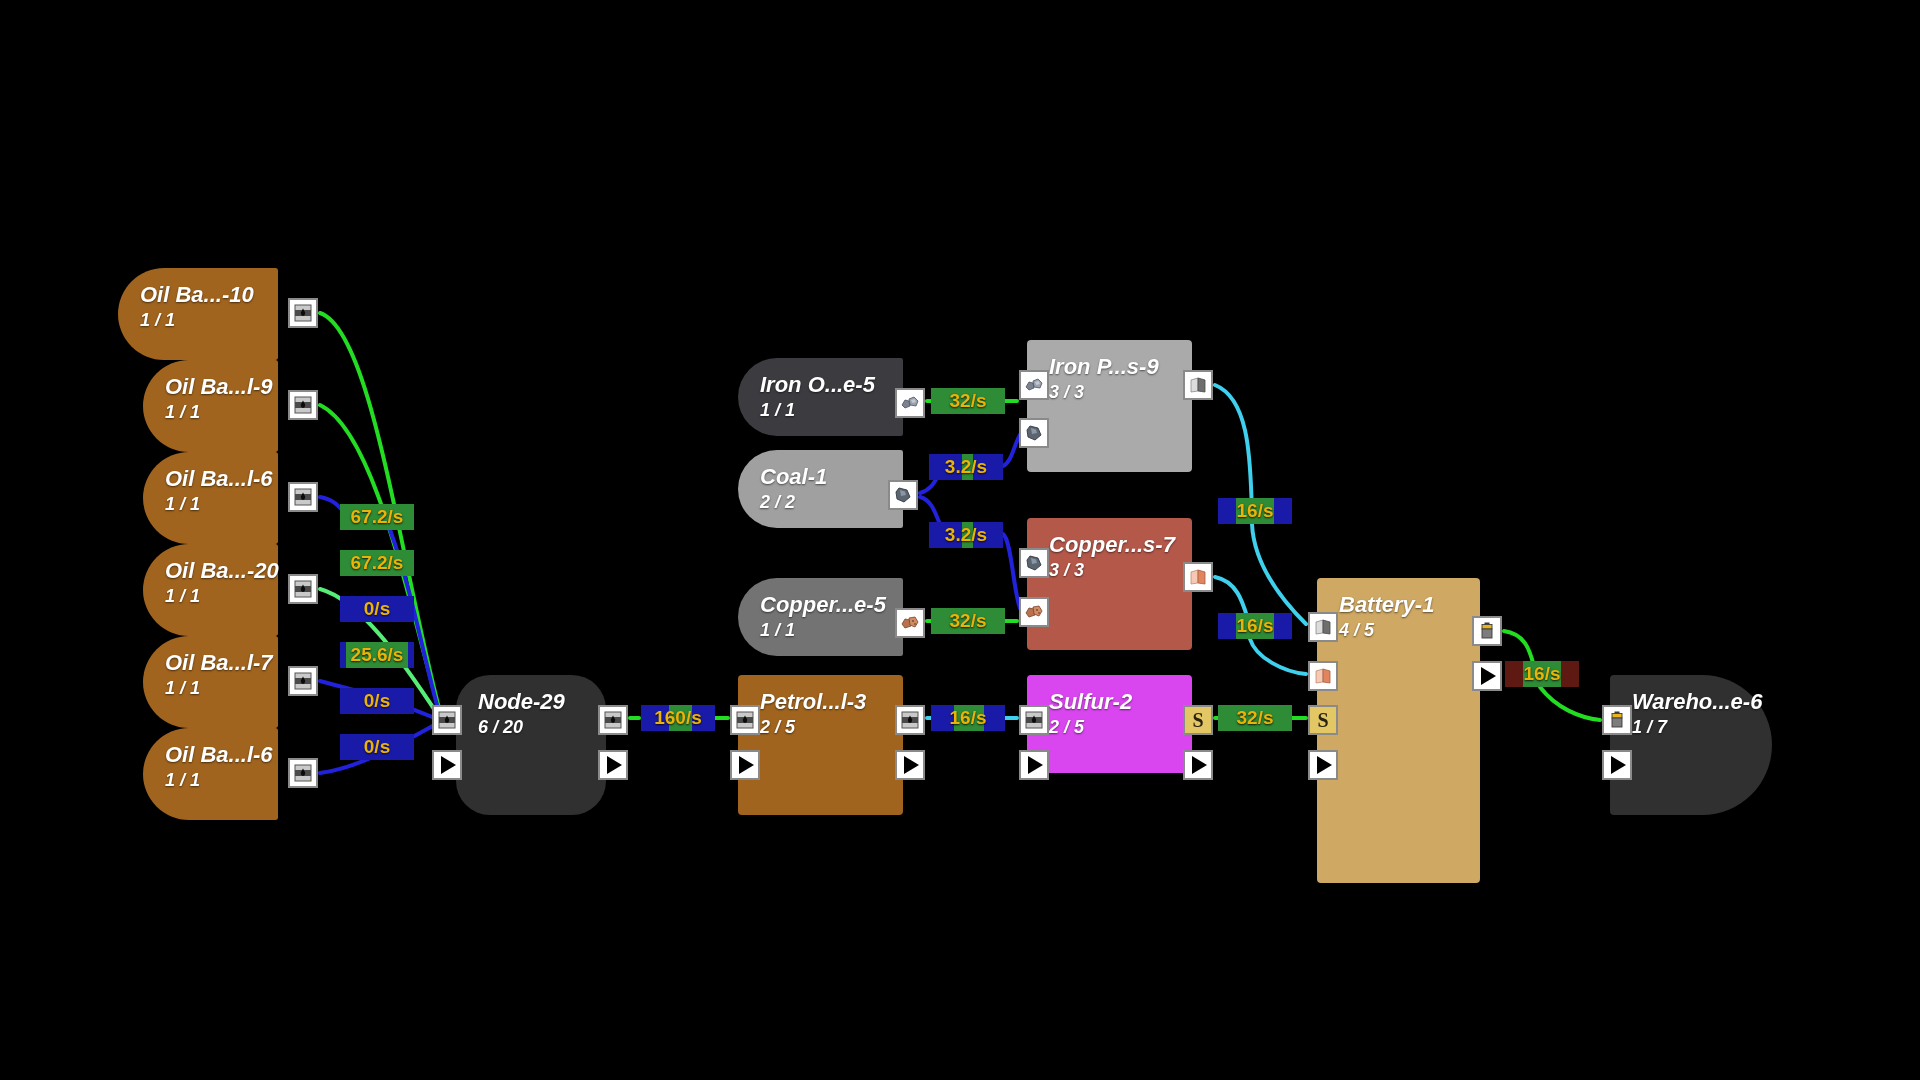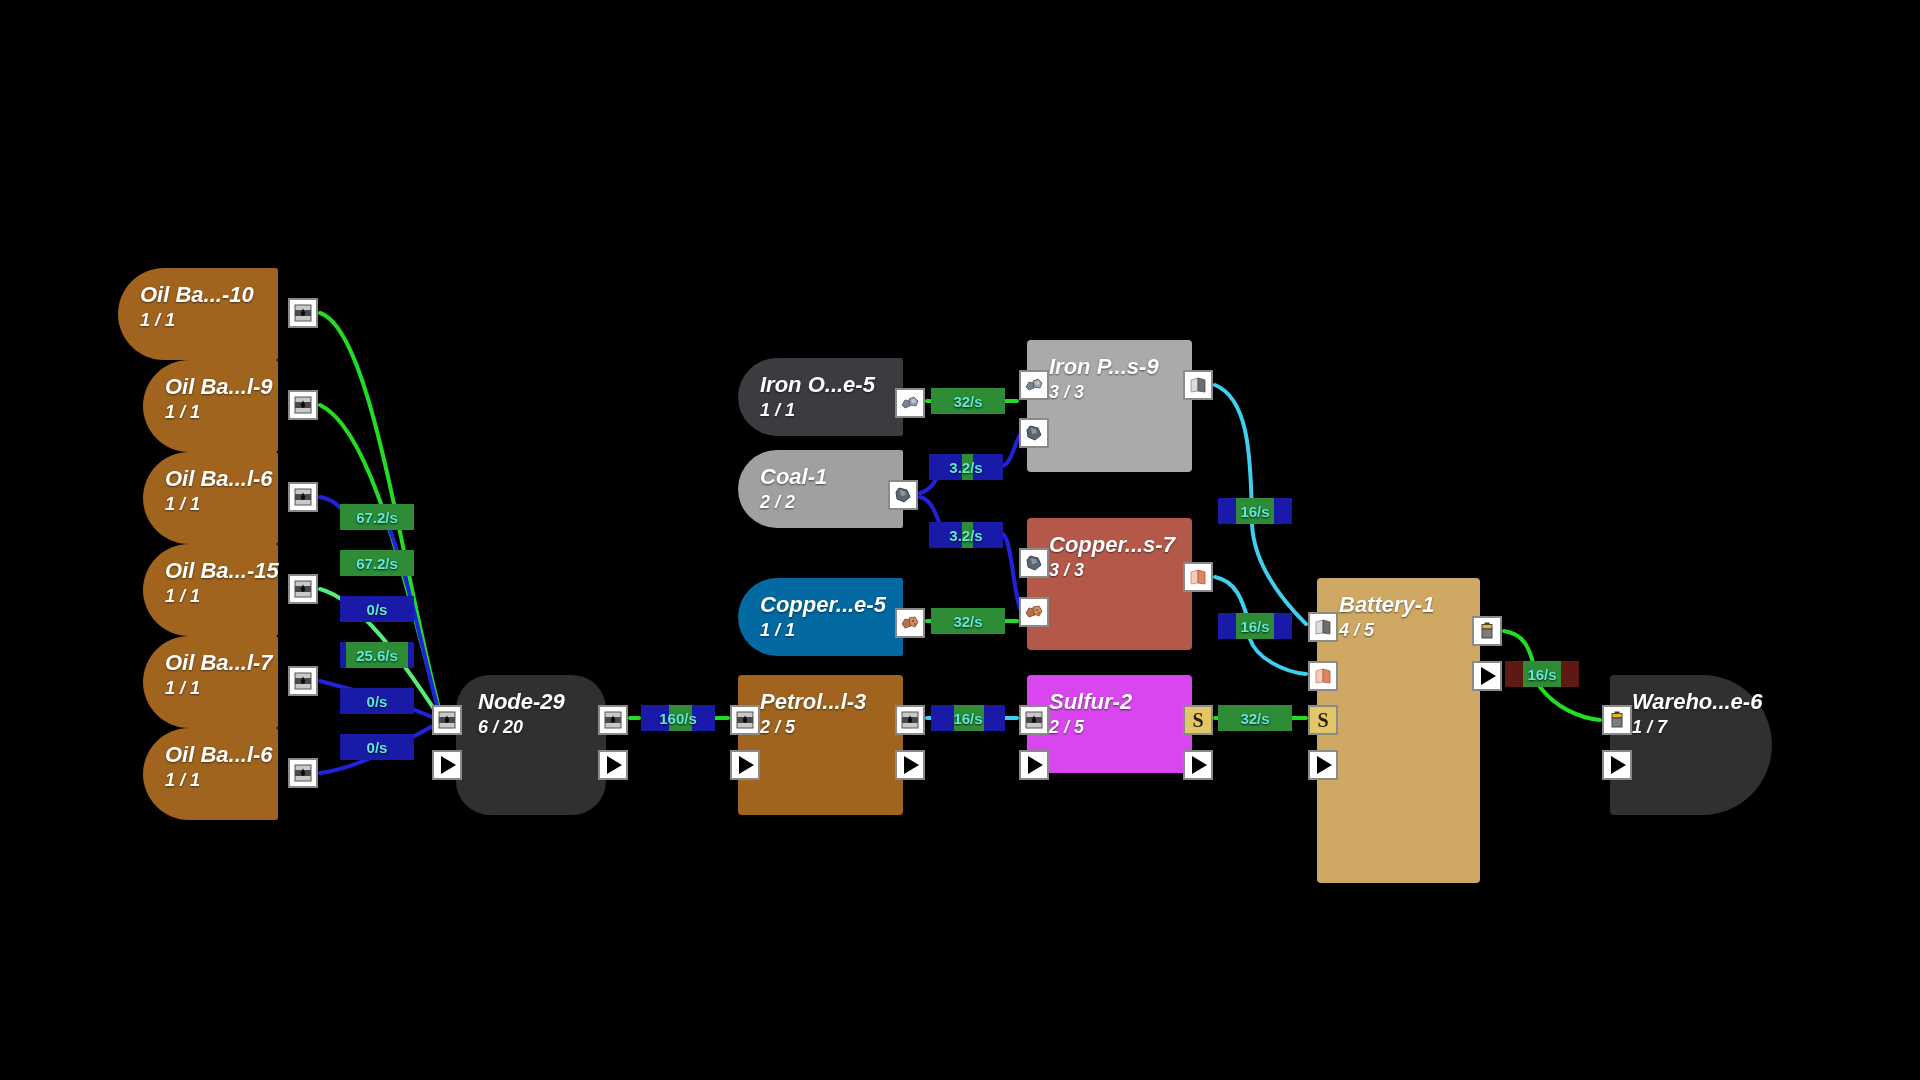--- a/index.html
+++ b/index.html
@@ -60,21 +60,21 @@
   
   .bar {
     position:absolute; height:26px;
     display:flex; align-items:center; justify-content:center;
     z-index:5;
   }
   .bar .bg { position:absolute; inset:0; }
   .bar .fill { position:absolute; top:0; bottom:0; }
   .bar .txt {
     position:relative; z-index:2;
-    font-size:15px; font-weight:bold; color:#5eead4;
+    font-size:19px; font-weight:bold; color:#eab308;
     text-shadow:0 1px 2px rgba(0,0,0,.8);
     white-space:nowrap;
   }
 </style>
 </head>
 <body>
 
 <div id="canvas">
 
   <svg class="edges" id="edge-svg" viewBox="0 0 1920 1080" preserveAspectRatio="none">
@@ -114,21 +114,21 @@
       </div>
       <div class="node source" style="left: 143px; top: 360px; width: 135px; height: 92px; background: rgb(160, 100, 30);">
         <div class="node-title">Oil Ba...l-9</div>
         <div class="node-sub">1 / 1</div>
       </div>
       <div class="node source" style="left: 143px; top: 452px; width: 135px; height: 92px; background: rgb(160, 100, 30);">
         <div class="node-title">Oil Ba...l-6</div>
         <div class="node-sub">1 / 1</div>
       </div>
       <div class="node source" style="left: 143px; top: 544px; width: 135px; height: 92px; background: rgb(160, 100, 30);">
-        <div class="node-title">Oil Ba...-15</div>
+        <div class="node-title">Oil Ba...-20</div>
         <div class="node-sub">1 / 1</div>
       </div>
       <div class="node source" style="left: 143px; top: 636px; width: 135px; height: 92px; background: rgb(160, 100, 30);">
         <div class="node-title">Oil Ba...l-7</div>
         <div class="node-sub">1 / 1</div>
       </div>
       <div class="node source" style="left: 143px; top: 728px; width: 135px; height: 92px; background: rgb(160, 100, 30);">
         <div class="node-title">Oil Ba...l-6</div>
         <div class="node-sub">1 / 1</div>
       </div>
@@ -141,21 +141,21 @@
         <div class="node-sub">2 / 5</div>
       </div>
       <div class="node source" style="left: 738px; top: 358px; width: 165px; height: 78px; background: rgb(59, 59, 64);">
         <div class="node-title">Iron O...e-5</div>
         <div class="node-sub">1 / 1</div>
       </div>
       <div class="node source" style="left: 738px; top: 450px; width: 165px; height: 78px; background: rgb(160, 160, 160);">
         <div class="node-title">Coal-1</div>
         <div class="node-sub">2 / 2</div>
       </div>
-      <div class="node source" style="left: 738px; top: 578px; width: 165px; height: 78px; background: #0369a1;">
+      <div class="node source" style="left: 738px; top: 578px; width: 165px; height: 78px; background: #737373;">
         <div class="node-title">Copper...e-5</div>
         <div class="node-sub">1 / 1</div>
       </div>
       <div class="node " style="left: 1027px; top: 340px; width: 165px; height: 132px; background: rgb(170, 170, 170);">
         <div class="node-title">Iron P...s-9</div>
         <div class="node-sub">3 / 3</div>
       </div>
       <div class="node " style="left: 1027px; top: 518px; width: 165px; height: 132px; background: rgb(180, 88, 74);">
         <div class="node-title">Copper...s-7</div>
         <div class="node-sub">3 / 3</div>

